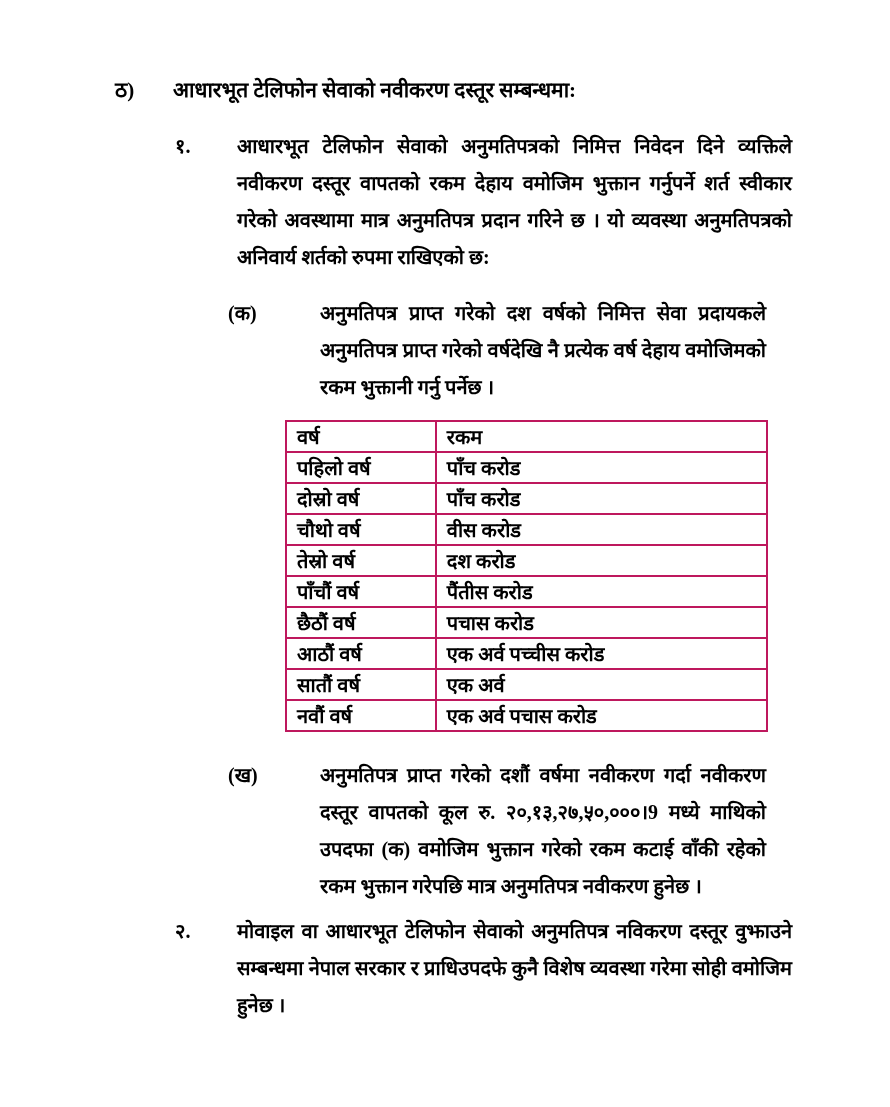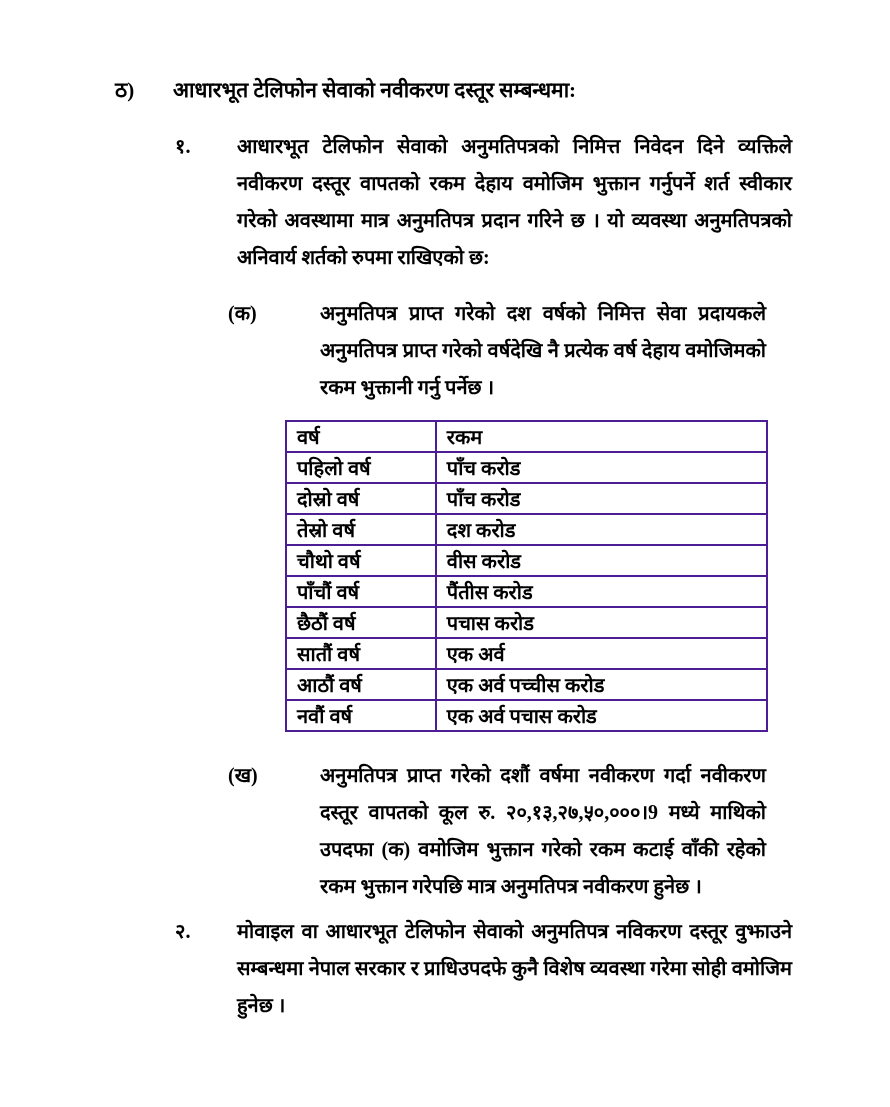--- a/index.html
+++ b/index.html
@@ -81,21 +81,21 @@
   
   .fee-table {
     border-collapse: collapse;
     margin-left: 285px;
     margin-top: 14px;
     width: 483px;
     table-layout: fixed;
   }
   .fee-table th,
   .fee-table td {
-    border: 2px solid #4c1d95;
+    border: 2px solid #be185d;
     font-size: 20px;
     font-weight: bold;
     text-align: left;
     vertical-align: middle;
     padding: 1px 10px;
     height: 31px;
     box-sizing: border-box;
   }
   .fee-table .col-year   { width: 128px; }
   .fee-table .col-amount { width: 283px; }
@@ -130,42 +130,42 @@
     <tbody>
       <tr>
         <td>पहिलो वर्ष</td>
         <td>पाँच करोड</td>
       </tr>
       <tr>
         <td>दोस्रो वर्ष</td>
         <td>पाँच करोड</td>
       </tr>
       <tr>
+        <td>चौथो वर्ष</td>
+        <td>वीस करोड</td>
+      </tr>
+      <tr>
         <td>तेस्रो वर्ष</td>
         <td>दश करोड</td>
-      </tr>
-      <tr>
-        <td>चौथो वर्ष</td>
-        <td>वीस करोड</td>
       </tr>
       <tr>
         <td>पाँचौं वर्ष</td>
         <td>पैंतीस करोड</td>
       </tr>
       <tr>
         <td>छैठौं वर्ष</td>
         <td>पचास करोड</td>
       </tr>
       <tr>
+        <td>आठौं वर्ष</td>
+        <td>एक अर्व पच्चीस करोड</td>
+      </tr>
+      <tr>
         <td>सातौं वर्ष</td>
         <td>एक अर्व</td>
-      </tr>
-      <tr>
-        <td>आठौं वर्ष</td>
-        <td>एक अर्व पच्चीस करोड</td>
       </tr>
       <tr>
         <td>नवौं वर्ष</td>
         <td>एक अर्व पचास करोड</td>
       </tr>
     </tbody>
   </table>
 
   <div class="subclause subclause-kha">
     <span class="subclause-label">(ख)</span>

